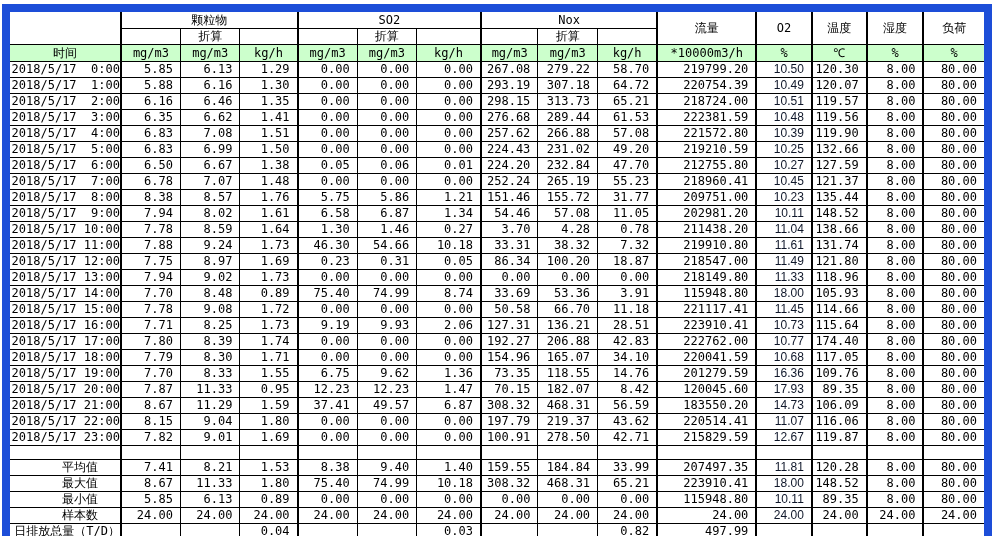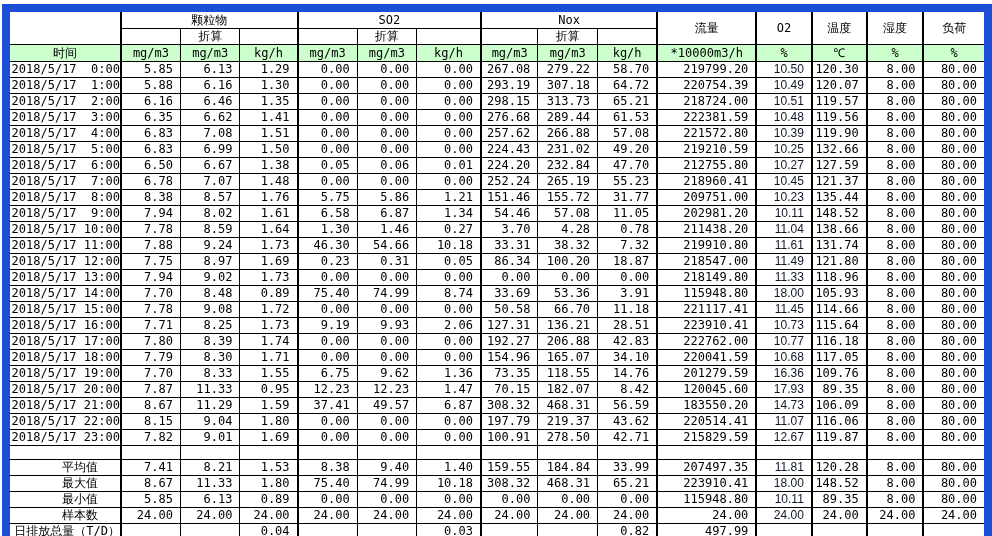--- a/index.html
+++ b/index.html
@@ -383,21 +383,21 @@
           <td class="num">8.39</td>
           <td class="num">1.74</td>
           <td class="num gsep">0.00</td>
           <td class="num">0.00</td>
           <td class="num">0.00</td>
           <td class="num gsep">192.27</td>
           <td class="num">206.88</td>
           <td class="num">42.83</td>
           <td class="num gsep">222762.00</td>
           <td class="num gsep o2col">10.77</td>
-          <td class="num gsep">116.18</td>
+          <td class="num gsep">174.40</td>
           <td class="num gsep">8.00</td>
           <td class="num gsep">80.00</td>
         </tr>
         <tr>
           <td class="time">2018/5/17 18:00</td>
           <td class="num gsep">7.79</td>
           <td class="num">8.30</td>
           <td class="num">1.71</td>
           <td class="num gsep">0.00</td>
           <td class="num">0.00</td>

